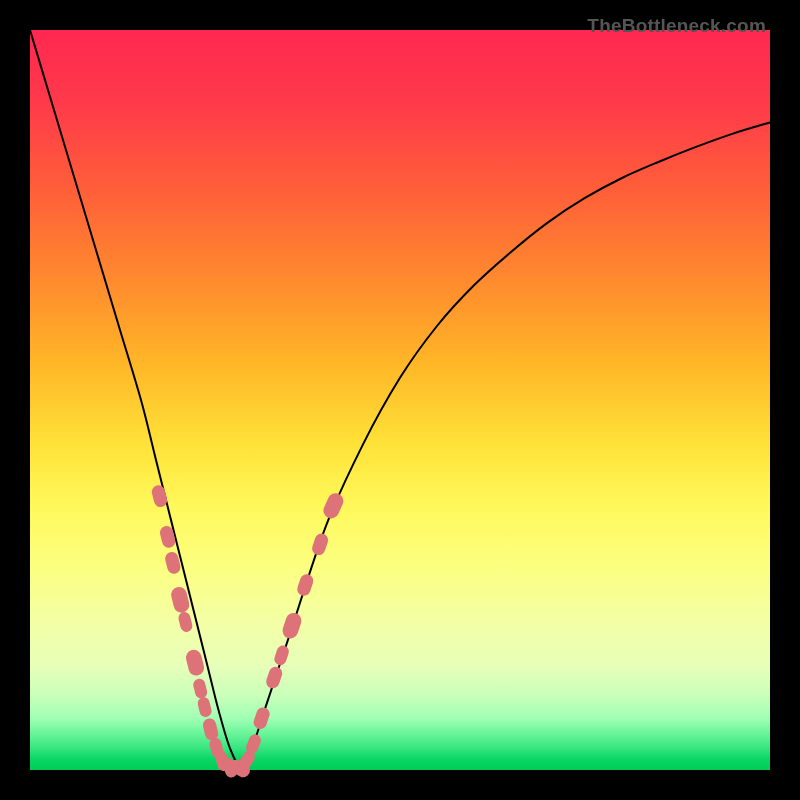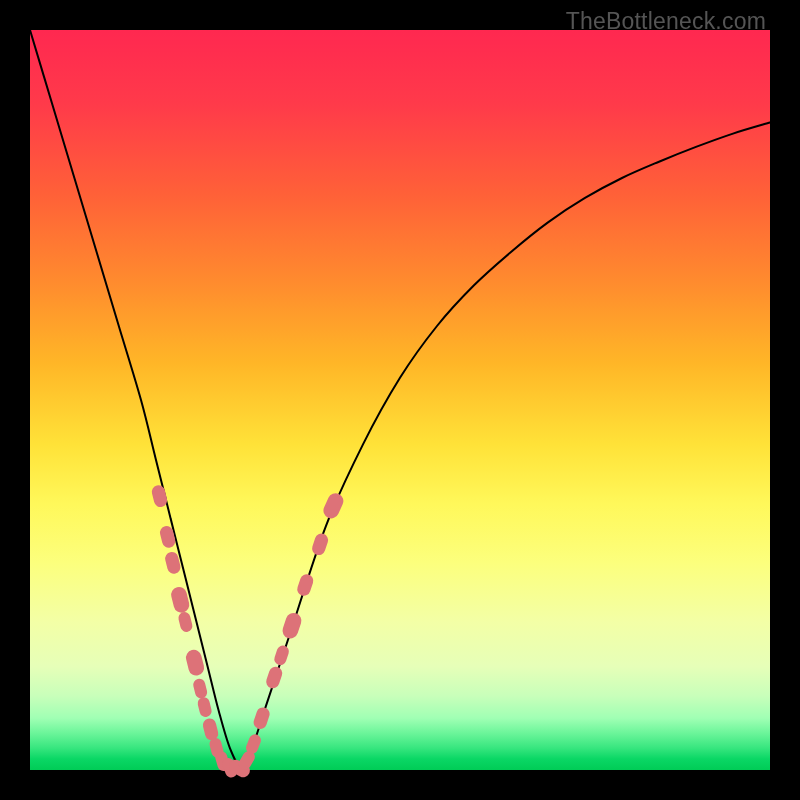--- a/index.html
+++ b/index.html
@@ -40,25 +40,25 @@
       #c8ffba 90%,
       #a0ffb4 93%,
       #6cf59a 95%,
       #38e67f 97%,
       #0ad765 98.5%,
       #00cc56 100%
     );
   }
   .watermark {
     position: absolute;
-    top: 8px;
+    top: 15px;
     right: 34px;
     color: #555;
-    font-size: 23px;
-    font-weight: 400;
+    font-size: 19px;
+    font-weight: 700;
     letter-spacing: 0.2px;
     white-space: nowrap;
   }
   svg.curve {
     position: absolute;
     top: 0;
     left: 0;
     width: 740px;
     height: 740px;
     overflow: visible;

